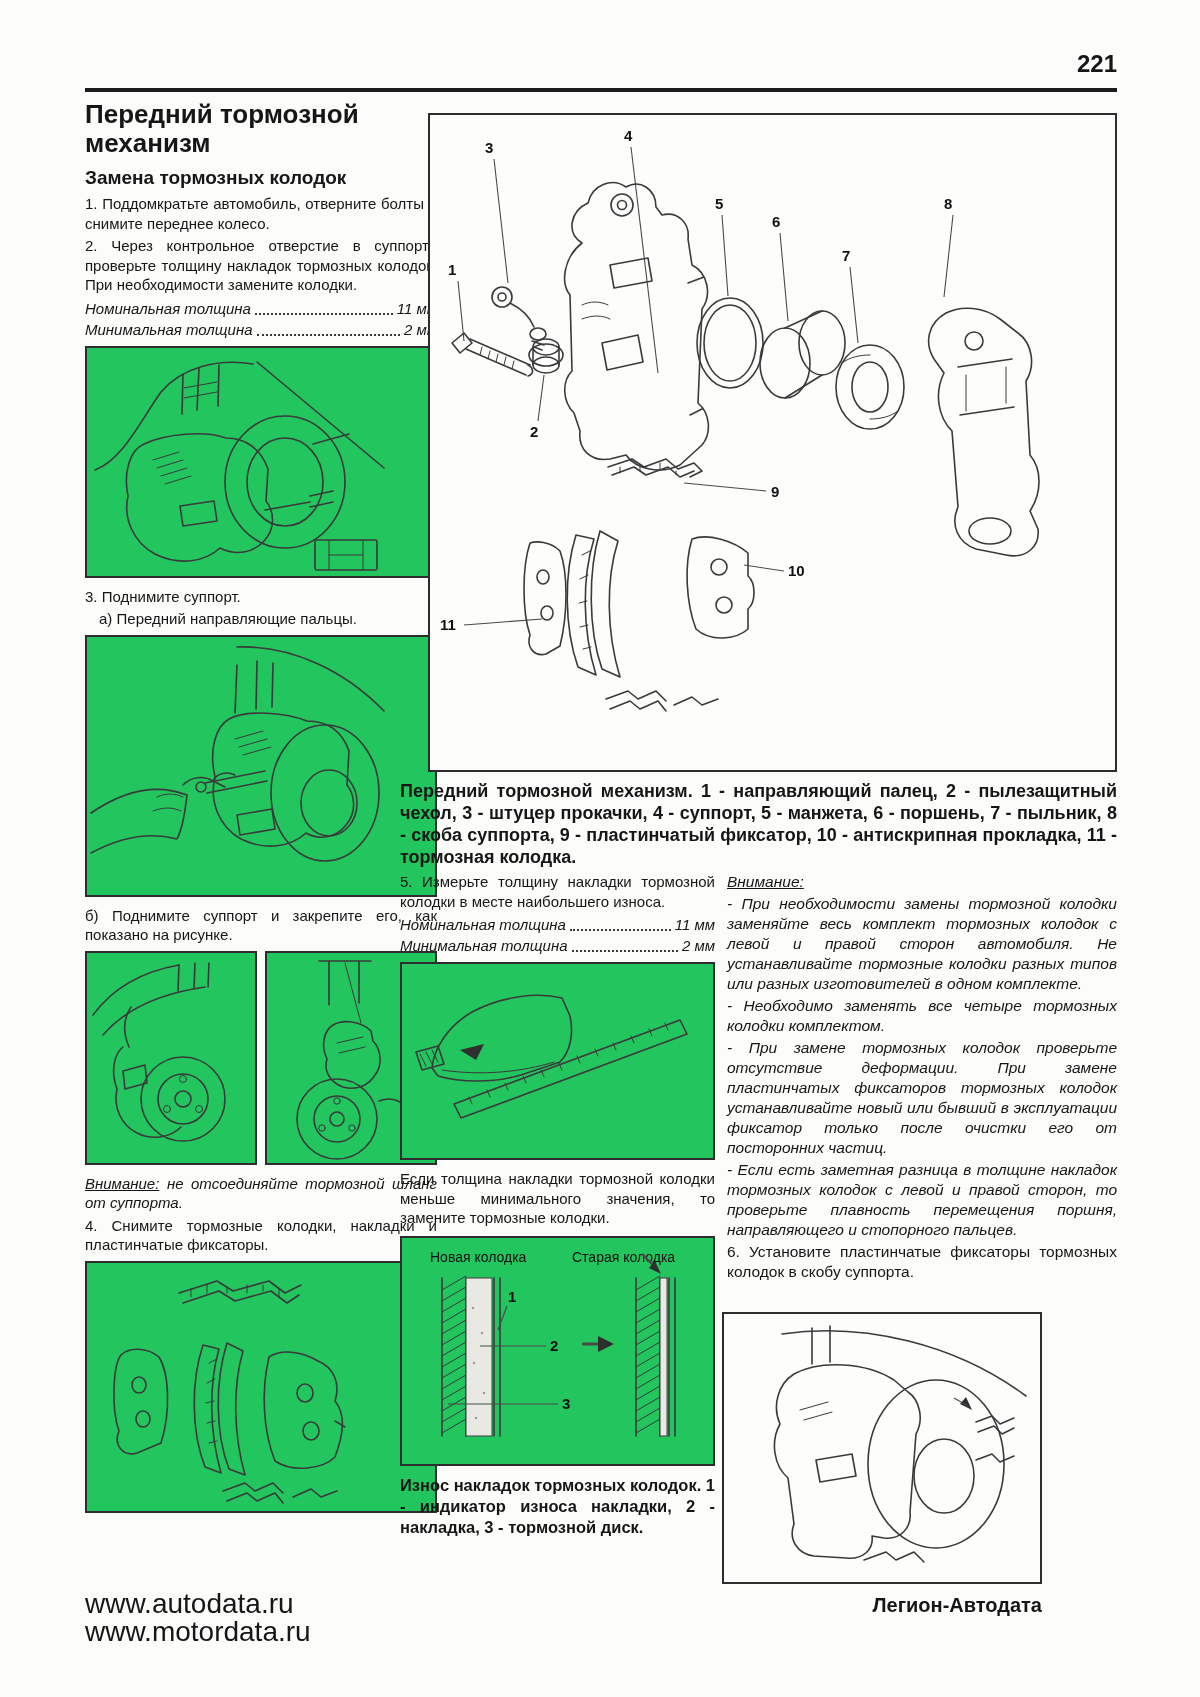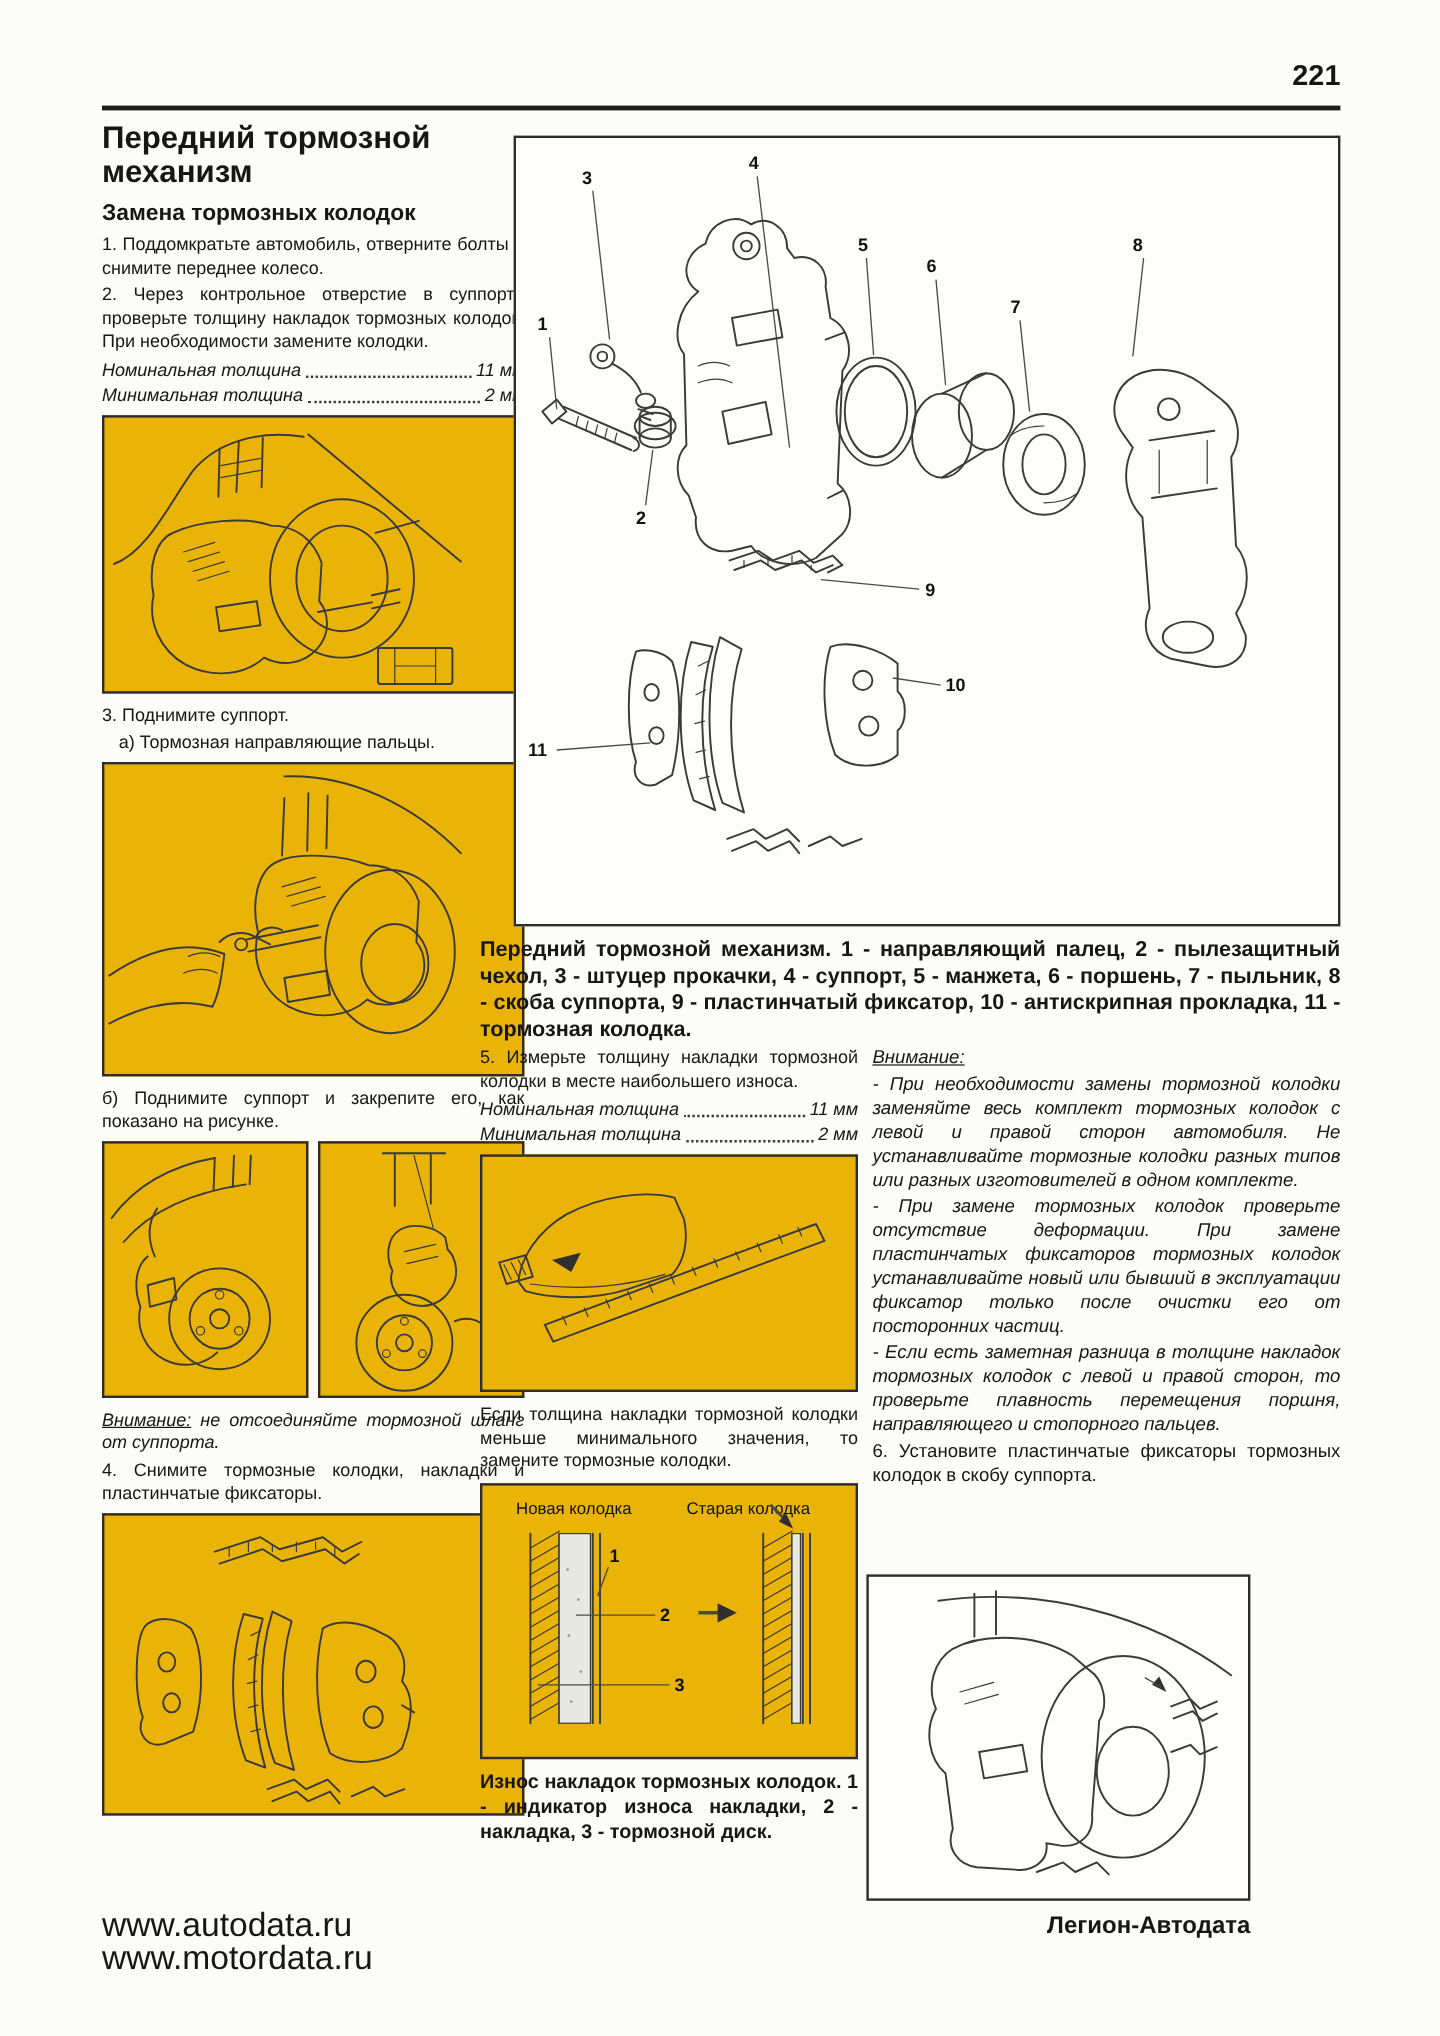--- a/index.html
+++ b/index.html
@@ -31,21 +31,21 @@
   .txt-i { font-style:italic; }
   .indent { padding-left:14px; text-align:left; }
   .warn-lbl { font-style:italic; text-decoration:underline; }
   .cap { font-size:18px; font-weight:bold; line-height:22px; text-align:justify; }
   .cap-s { font-size:16.5px; font-weight:bold; line-height:21px; text-align:justify; margin-top:6px; }
 
   .spec { display:flex; align-items:center; font-style:italic; font-size:15px; line-height:21px; }
   .spec-dots { flex:1; border-bottom:2px dotted #3a3a3a; align-self:flex-end; margin:0 4px 4px 4px; }
   .spec-val { white-space:nowrap; font-style:italic; }
 
-  .fig { border:2px solid #2d2d2d; background:#eab308; margin-top:6px; margin-bottom:9px; }
+  .fig { border:2px solid #2d2d2d; background:#22c55e; margin-top:6px; margin-bottom:9px; }
   .fig svg { display:block; }
   .fig-row { display:flex; gap:8px; margin-top:6px; margin-bottom:9px; }
   .fig-row .fig { flex:1; margin:0; }
 
   .diagram-box { position:absolute; left:428px; top:113px; width:689px; height:659px;
                  border:2px solid #2d2d2d; background:#fdfdfc; }
 
   .fig-install { position:absolute; left:722px; top:1312px; width:320px; height:272px;
                  border:2px solid #2d2d2d; background:#fdfdfc; }
 
@@ -100,21 +100,21 @@
         <path class="ln" d="M57,96 C43,102 36,124 41,148 C36,170 46,194 68,206 C92,218 118,214 133,200 C149,208 166,205 177,193 C189,180 187,163 179,153 L181,121 C174,101 159,90 139,90 C118,82 78,86 57,96 Z"></path>
         <path class="ln" d="M93,158 L127,153 L130,173 L96,178 Z"></path>
         <path class="ln thin" d="M66,112 L92,104 M70,120 L96,112 M74,128 L100,120 M78,136 L104,128"></path>
         <path class="ln" d="M178,162 L223,154 M223,148 L246,143 M223,159 L246,154"></path>
         <rect class="ln" x="228" y="192" width="62" height="30" rx="2"></rect>
         <path class="ln thin" d="M242,192 L242,222 M276,192 L276,222 M242,207 L276,207"></path>
       </svg>
     </div>
 
     <p class="txt">3. Поднимите суппорт.</p>
-    <p class="txt indent">а) Тормозная направляющие пальцы.</p>
+    <p class="txt indent">а) Передний направляющие пальцы.</p>
 
     <div class="fig">
       <svg width="303" height="258" viewBox="0 0 303 258">
         <path class="ln" d="M150,10 C205,8 258,34 297,74"></path>
         <path class="ln" d="M4,176 C42,150 74,148 100,158 C98,174 96,190 90,202 C60,194 30,202 4,216"></path>
         <path class="ln thin" d="M70,160 C78,156 88,156 96,160 M66,174 C76,170 86,170 94,174"></path>
         <path class="ln" d="M96,148 C104,140 116,138 126,144 L138,150 M126,144 C130,136 140,134 148,138"></path>
         <path class="ln" d="M118,146 L178,134 M120,156 L180,144"></path>
         <circle class="ln" cx="114" cy="150" r="5"></circle>
         <path class="ln" d="M150,28 L148,76 M170,24 L169,72 M186,26 L185,70"></path>
@@ -335,20 +335,21 @@
         <path class="solid" d="M259,36 L247,30 L253,23 Z"></path>
       </svg>
     </div>
 
     <p class="cap-s">Износ накладок тормозных колодок. 1 - индикатор износа накладки, 2 - накладка, 3 - тормозной диск.</p>
   </div>
 
   <div class="col-right">
     <p class="warn-block"><span class="warn-lbl">Внимание:</span></p>
     <p class="warn-block">- При необходимости замены тормозной колодки заменяйте весь комплект тормозных колодок с левой и правой сторон автомобиля. Не устанавливайте тормозные колодки разных типов или разных изготовителей в одном комплекте.</p>
+    <p class="warn-block">- Необходимо заменять все четыре тормозных колодки комплектом.</p>
     <p class="warn-block">- При замене тормозных колодок проверьте отсутствие деформации. При замене пластинчатых фиксаторов тормозных колодок устанавливайте новый или бывший в эксплуатации фиксатор только после очистки его от посторонних частиц.</p>
     <p class="warn-block">- Если есть заметная разница в толщине накладок тормозных колодок с левой и правой сторон, то проверьте плавность перемещения поршня, направляющего и стопорного пальцев.</p>
     <p class="txt" style="font-size:15.5px; line-height:20px; margin-top:2px;">6. Установите пластинчатые фиксаторы тормозных колодок в скобу суппорта.</p>
   </div>
 
   <div class="fig-install">
     <svg width="316" height="268" viewBox="0 0 316 268">
       <path class="ln" d="M58,20 C140,8 232,30 302,82"></path>
       <path class="ln" d="M88,14 L88,50 M106,12 L106,48"></path>
       <path class="ln" d="M70,60 C54,70 48,92 56,110 C46,128 50,152 64,164 L70,210 C64,226 74,240 90,242 L122,244 C138,246 150,236 148,222 L160,224 C176,226 188,214 186,198 L192,120 C200,106 196,86 184,78 L170,66 C142,48 96,46 70,60 Z"></path>

